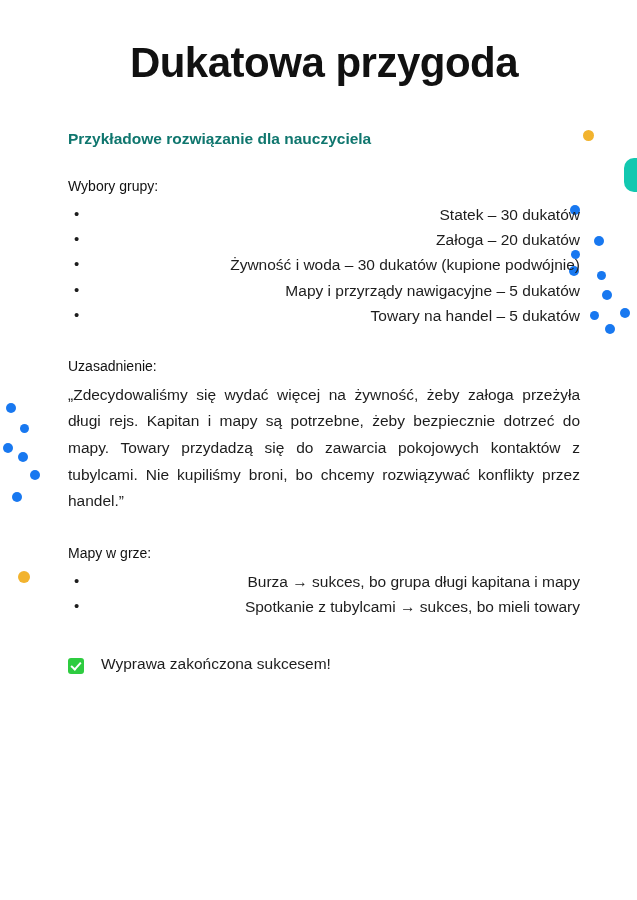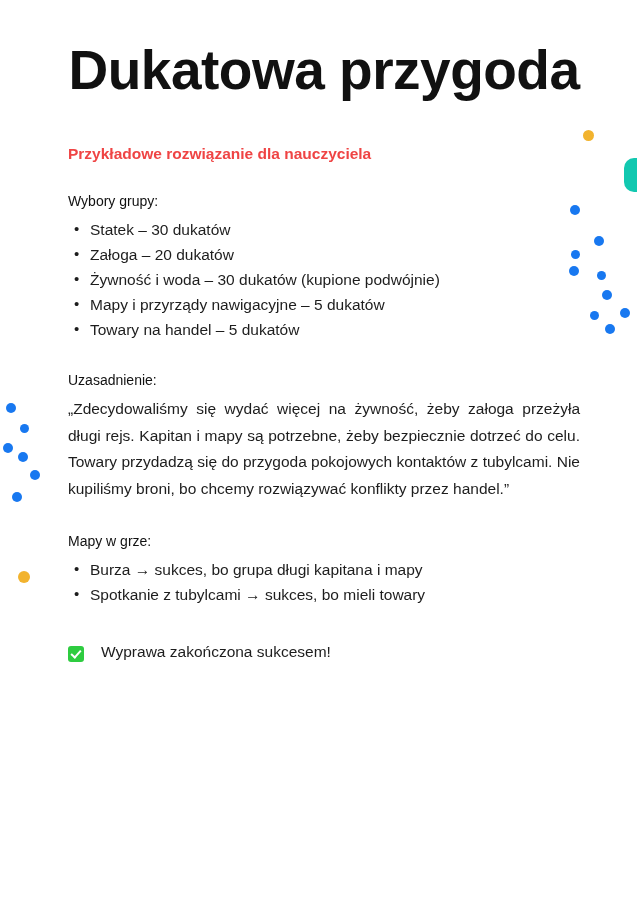--- a/index.html
+++ b/index.html
@@ -36,47 +36,48 @@
 
   
   .content {
     position: absolute;
     left: 68px;
     top: 40px;
     width: 512px;
   }
 
   .title {
-    font-size: 55px;
+    font-size: 42px;
     font-weight: bold;
     text-align: center;
     letter-spacing: -0.5px;
     margin: 0 0 44px 0;
     color: #111111;
     line-height: 1.1;
   }
 
   .lead {
     font-size: 15.5px;
     font-weight: bold;
     margin: 0 0 30px 0;
-    color: #ef4444;
+    color: #0f766e;
   }
 
   .section-head {
     font-size: 14px;
     font-weight: normal;
     margin: 17px 0 8px 0;
     color: #111111;
   }
 
   ul.bullets {
     list-style: none;
     margin: 0 0 30px 0;
     padding: 0 0 0 6px;
+    text-align: right;
   }
   ul.bullets li {
     font-size: 15.5px;
     line-height: 1.62;
     color: #1d1d1d;
     position: relative;
     padding-left: 16px;
   }
   ul.bullets li::before {
     content: "•";
@@ -164,21 +165,21 @@
     <h2 class="section-head">Wybory grupy:</h2>
     <ul class="bullets">
       <li>Statek – 30 dukatów</li>
       <li>Załoga – 20 dukatów</li>
       <li>Żywność i woda – 30 dukatów (kupione podwójnie)</li>
       <li>Mapy i przyrządy nawigacyjne – 5 dukatów</li>
       <li>Towary na handel – 5 dukatów</li>
     </ul>
 
     <h2 class="section-head">Uzasadnienie:</h2>
-    <p class="justified">„Zdecydowaliśmy się wydać więcej na żywność, żeby załoga przeżyła długi rejs. Kapitan i mapy są potrzebne, żeby bezpiecznie dotrzeć do celu. Towary przydadzą się do przygoda pokojowych kontaktów z tubylcami. Nie kupiliśmy broni, bo chcemy rozwiązywać konflikty przez handel.”</p>
+    <p class="justified">„Zdecydowaliśmy się wydać więcej na żywność, żeby załoga przeżyła długi rejs. Kapitan i mapy są potrzebne, żeby bezpiecznie dotrzeć do mapy. Towary przydadzą się do zawarcia pokojowych kontaktów z tubylcami. Nie kupiliśmy broni, bo chcemy rozwiązywać konflikty przez handel.”</p>
 
     <h2 class="section-head">Mapy w grze:</h2>
     <ul class="bullets">
       <li>Burza → sukces, bo grupa długi kapitana i mapy</li>
       <li>Spotkanie z tubylcami → sukces, bo mieli towary</li>
     </ul>
 
     <div class="block-gap"></div>
 
     <p class="result-line">

